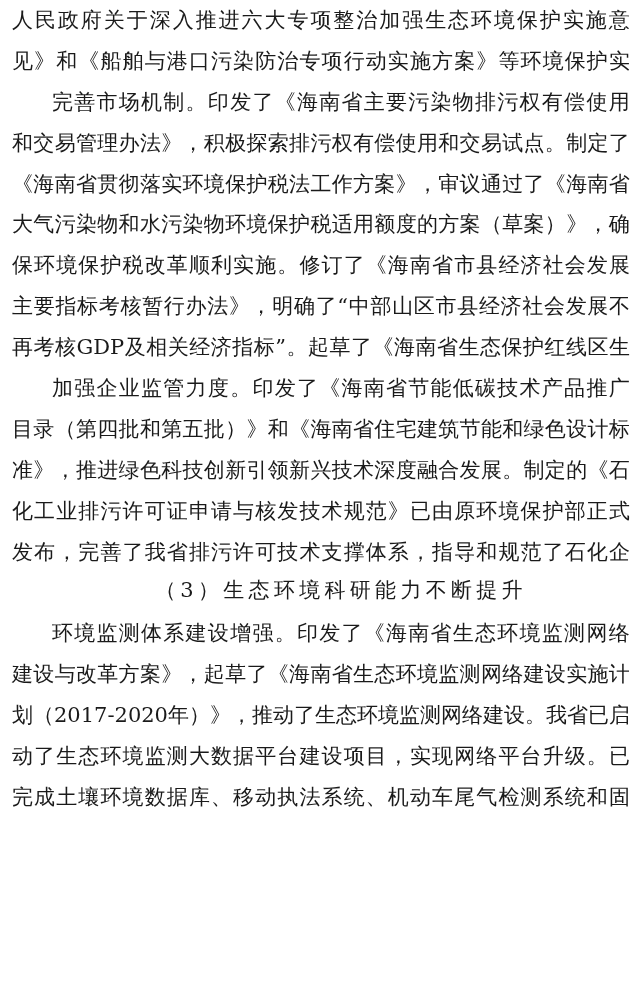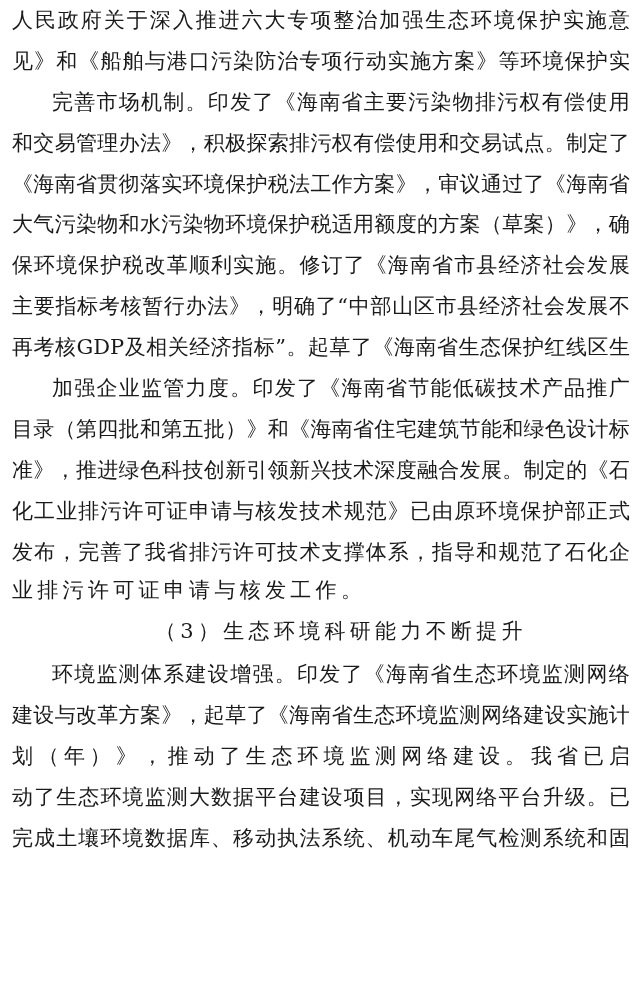--- a/index.html
+++ b/index.html
@@ -465,23 +465,20 @@
       <span class="ch">指</span>
       <span class="ch">导</span>
       <span class="ch">和</span>
       <span class="ch">规</span>
       <span class="ch">范</span>
       <span class="ch">了</span>
       <span class="ch">石</span>
       <span class="ch">化</span>
       <span class="ch">企</span>
     </div>
-  <div class="line">
-      <span class="txt">业排污许可证申请与核发工作。</span>
-    </div>
   <div class="line indent">
       <span class="txt">（3）生态环境科研能力不断提升</span>
     </div>
   <div class="line justify indent">
       <span class="ch">环</span>
       <span class="ch">境</span>
       <span class="ch">监</span>
       <span class="ch">测</span>
       <span class="ch">体</span>
       <span class="ch">系</span>
@@ -533,20 +530,21 @@
       <span class="ch">络</span>
       <span class="ch">建</span>
       <span class="ch">设</span>
       <span class="ch">实</span>
       <span class="ch">施</span>
       <span class="ch">计</span>
     </div>
   <div class="line justify">
       <span class="ch">划</span>
       <span class="ch">（</span>
+      <span class="ch">2017-2020</span>
       <span class="ch">年</span>
       <span class="ch">）</span>
       <span class="ch">》</span>
       <span class="ch">，</span>
       <span class="ch">推</span>
       <span class="ch">动</span>
       <span class="ch">了</span>
       <span class="ch">生</span>
       <span class="ch">态</span>
       <span class="ch">环</span>

